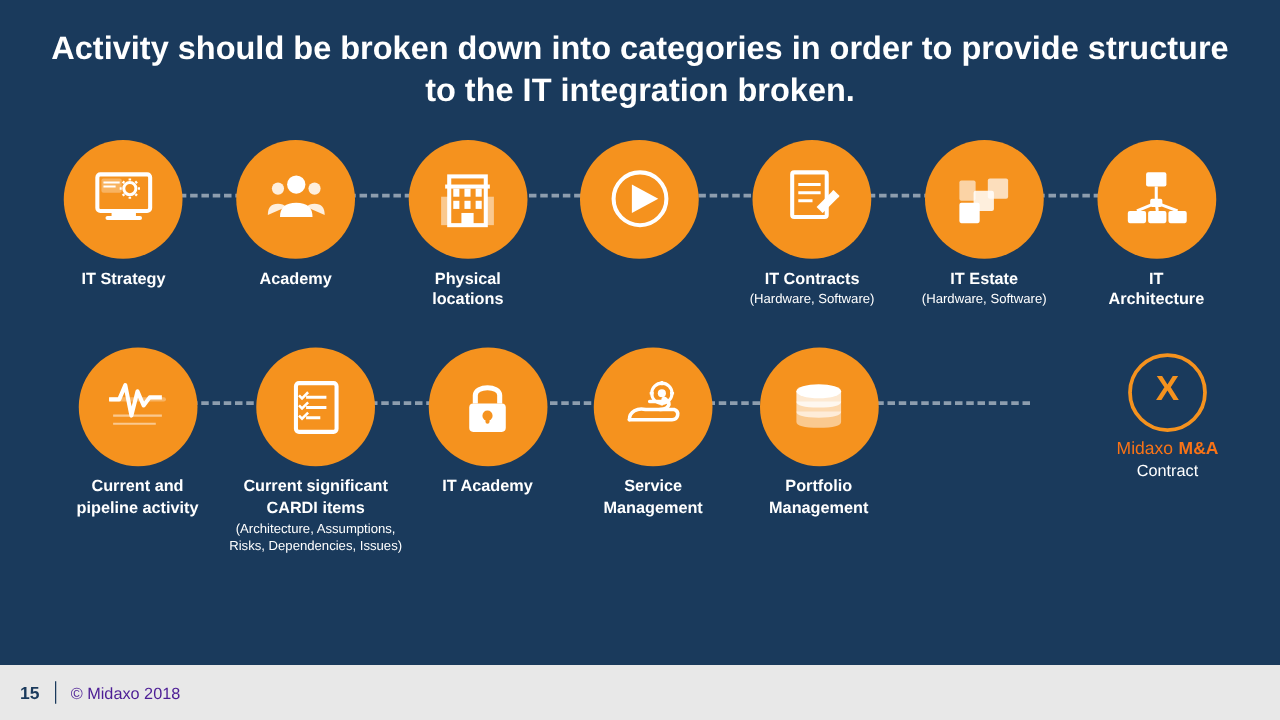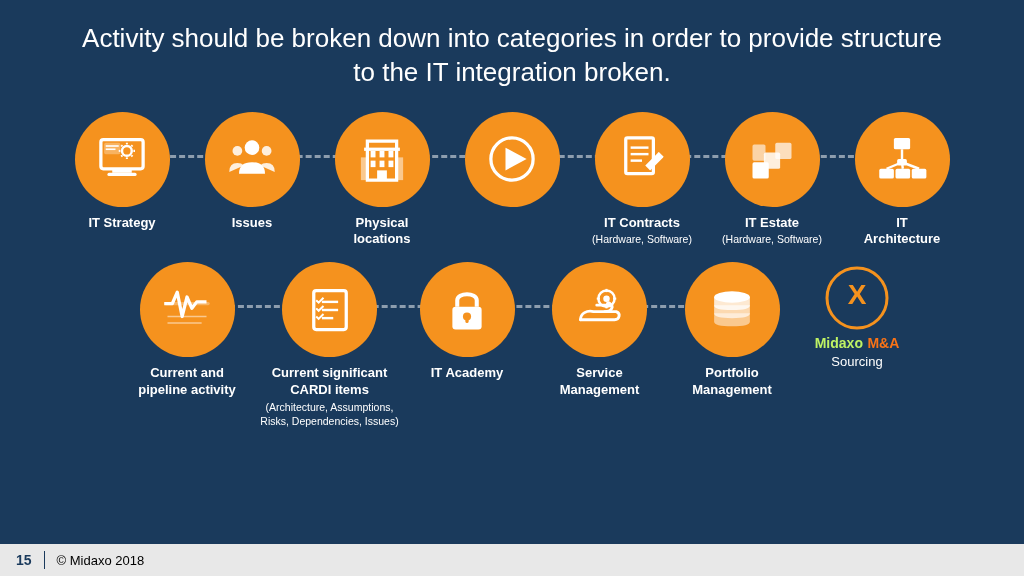--- a/index.html
+++ b/index.html
@@ -21,32 +21,31 @@
       padding: 0;
     }
 
     .title-section {
       text-align: center;
       padding: 22px 40px 10px;
     }
 
     .title-text {
       font-size: 26px;
-      font-weight: normal;
+      font-weight: bold;
       line-height: 1.3;
       color: white;
     }
 
     .rows-container {
       display: flex;
       flex-direction: column;
-      gap: 0px;
+      gap: 16px;
       padding: 8px 20px 0;
       flex: 1;
-      align-items: center;
     }
 
     .icon-row {
       display: flex;
       align-items: flex-start;
       justify-content: space-around;
       position: relative;
       padding: 0 10px;
     }
 
@@ -99,42 +98,42 @@
       top: 47px;
       left: 105px;
       right: 105px;
       height: 3px;
       border-top: 3px dashed rgba(255,255,255,0.5);
       z-index: 1;
     }
 
     .footer-bar {
       background: #e8e8e8;
-      height: 32px;
+      height: 44px;
       display: flex;
       align-items: center;
       padding: 0 16px;
       gap: 12px;
       margin-top: auto;
     }
 
     .footer-page {
       color: #1a3a5c;
       font-size: 14px;
       font-weight: bold;
     }
 
     .footer-divider {
       width: 1px;
       height: 18px;
       background: #1a3a5c;
     }
 
     .footer-copyright {
-      color: #000000;
+      color: #4c1d95;
       font-size: 13px;
     }
 
     .row-wrapper {
       position: relative;
       padding: 4px 0;
     }
   </style>
 </head>
 <body>
@@ -180,21 +179,21 @@
           <div class="circle">
             <svg viewBox="0 0 64 64">
               <circle cx="32" cy="18" r="9" fill="white"></circle>
               <path d="M16 50 Q16 36 32 36 Q48 36 48 50" fill="white"></path>
               <circle cx="14" cy="22" r="6" fill="white" opacity="0.85"></circle>
               <path d="M4 48 Q4 37 14 37 Q19 37 22 40" fill="white" opacity="0.85"></path>
               <circle cx="50" cy="22" r="6" fill="white" opacity="0.85"></circle>
               <path d="M60 48 Q60 37 50 37 Q45 37 42 40" fill="white" opacity="0.85"></path>
             </svg>
           </div>
-          <div class="icon-label">Issues</div>
+          <div class="icon-label">Academy</div>
         </div>
 
         <div class="icon-item">
           <div class="circle">
             <svg viewBox="0 0 64 64">
               <rect x="14" y="10" width="36" height="48" fill="none" stroke="white" stroke-width="4"></rect>
               <rect x="10" y="18" width="44" height="4" fill="white"></rect>
               <rect x="18" y="22" width="6" height="8" fill="white"></rect>
               <rect x="29" y="22" width="6" height="8" fill="white"></rect>
               <rect x="40" y="22" width="6" height="8" fill="white"></rect>
@@ -346,24 +345,24 @@
         </div>
 
         <div style="margin-left: auto; display: flex; flex-direction: column; align-items: center; justify-content: flex-start; padding-top: 4px; min-width: 120px;">
           <div style="position: relative; width: 64px; height: 64px;">
             <svg width="64" height="64" viewBox="0 0 64 64">
               <circle cx="32" cy="32" r="30" fill="none" stroke="#f5921e" stroke-width="3"></circle>
               <text x="32" y="38" text-anchor="middle" font-size="28" font-weight="bold" fill="#f5921e">X</text>
             </svg>
           </div>
           <div style="text-align: center; margin-top: 4px;">
-            <span style="font-size: 14px; font-weight: bold; color: #bef264;">Midaxo</span>
+            <span style="font-size: 14px; font-weight: normal; color: #f97316;">Midaxo</span>
             <span style="font-size: 14px; font-weight: bold; color: #f97316;"> M&amp;A</span>
             <br>
-            <span style="font-size: 13px; color: white;">Sourcing</span>
+            <span style="font-size: 13px; color: white;">Contract</span>
           </div>
         </div>
 
       </div>
     </div>
 
   </div>
 
   <div class="footer-bar">
     <span class="footer-page">15</span>

